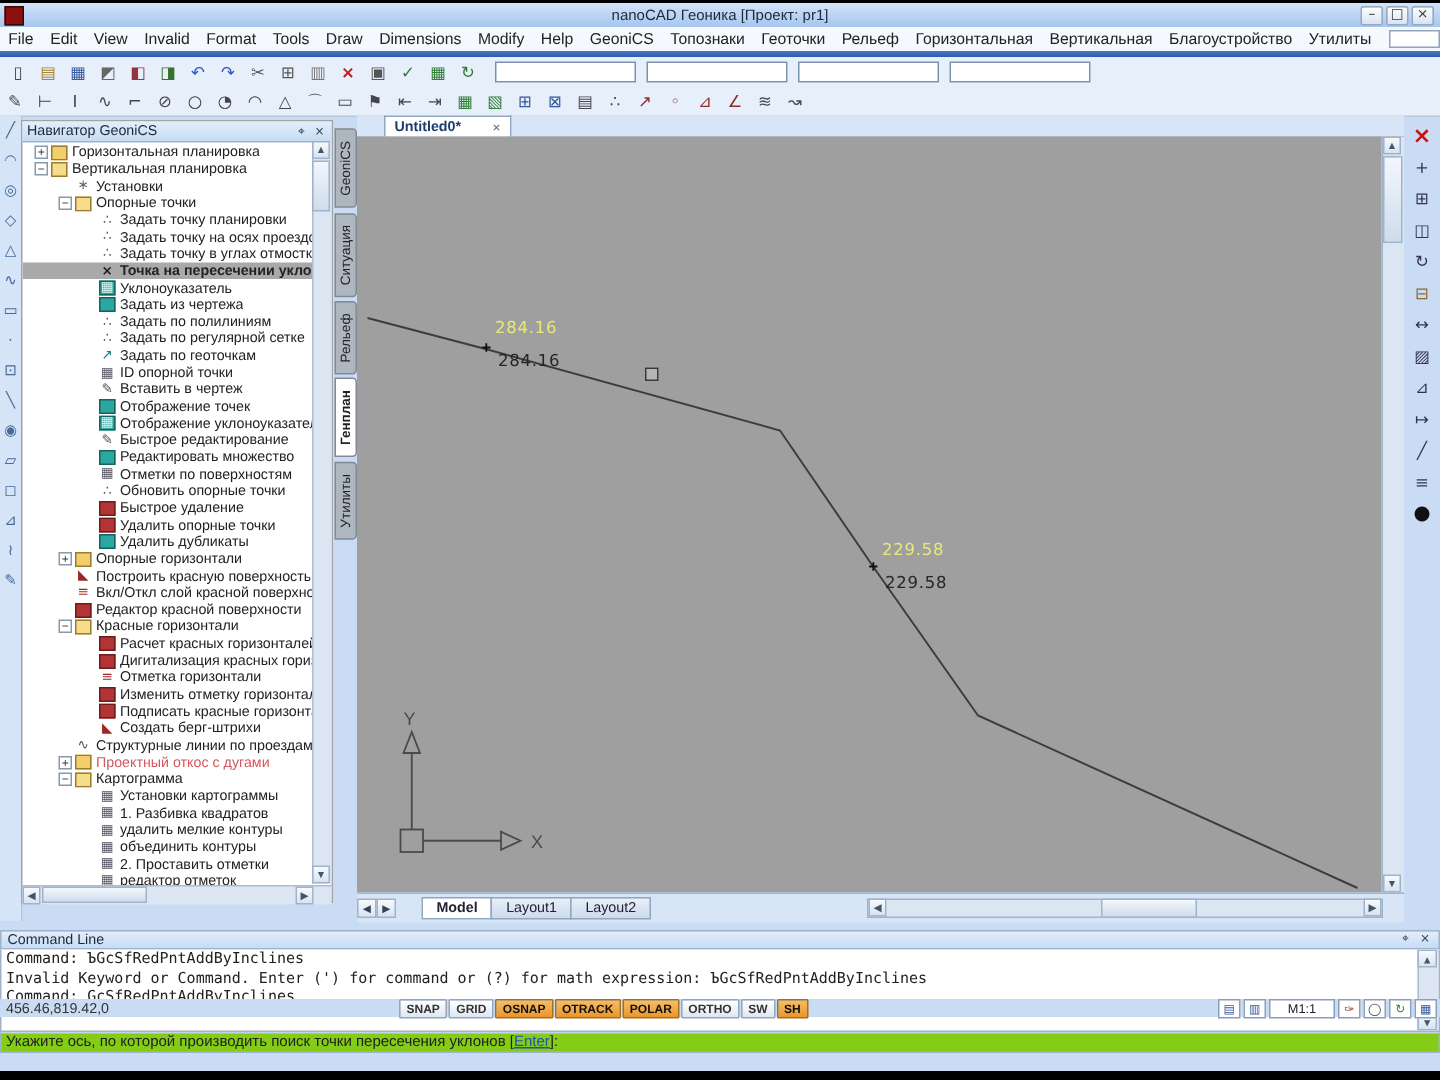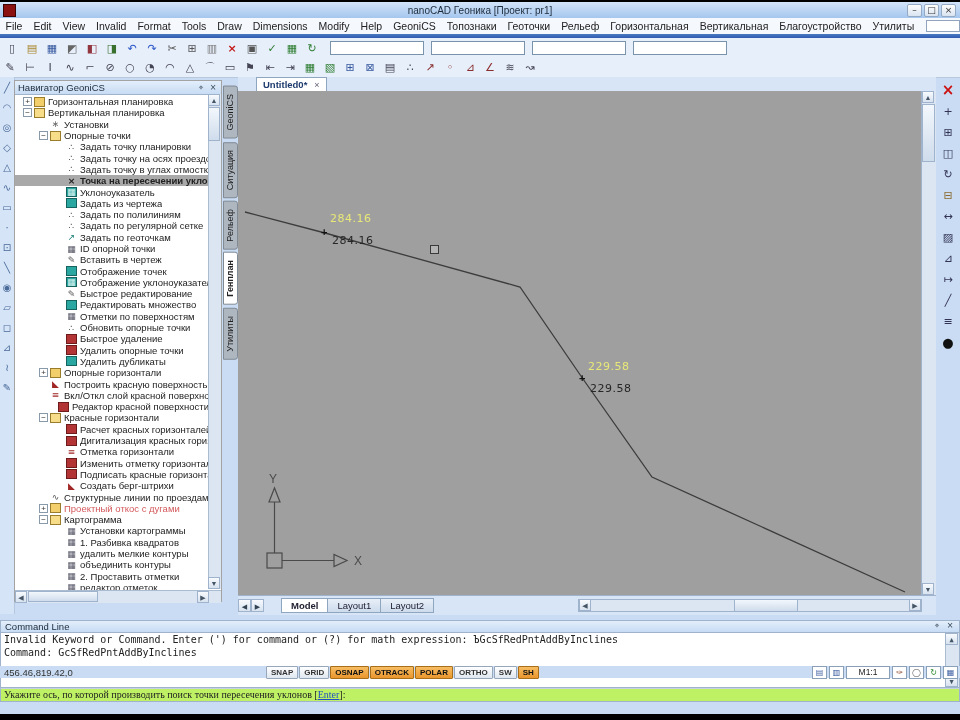--- a/index.html
+++ b/index.html
@@ -60,21 +60,21 @@
   
   #side-tabs{left:223px;top:86px;width:15px;display:flex;flex-direction:column;gap:3px}
   .vtab{writing-mode:vertical-rl;transform:rotate(180deg);font-size:9px;padding:7px 1px;color:#222;
     background:#aeb6bf;border:1px solid #808a94;border-radius:3px 0 0 3px;text-align:center}
   .vtab.on{background:#fff;font-weight:bold}
 
   
   #doc-area{left:238px;top:77px;width:698px;height:537px}
   #doc-tabstrip{height:14px;background:#d8e5f6;border-bottom:1px solid #9fb4cc;display:flex;align-items:flex-end}
   #doc-tab{height:13px;margin-left:18px;background:#fff;border:1px solid #8fa6c0;border-bottom:none;
-    display:flex;align-items:center;padding:0 6px;font-size:9.5px;font-weight:bold;color:#1c3a6e;gap:7px}
+    display:flex;align-items:center;padding:0 6px;font-size:9.5px;font-weight:bold;color:#1c3a6e;gap:21px}
   #doc-tab .x{color:#667;font-weight:normal;font-size:9px}
   #canvas{position:absolute;left:0;top:14px;width:698px;height:504px;background:#9f9f9f;overflow:hidden}
   #canvas svg{position:absolute;left:0;top:0}
   .cv-label{position:absolute;font-size:11px;font-family:"DejaVu Sans",sans-serif;letter-spacing:.5px}
   .cv-label.yellow{color:#e8e878}
   .cv-label.dark{color:#262626}
   .cv-marker{position:absolute;font-size:11px;font-weight:bold;color:#111;line-height:8px}
   .cv-marker.sq{width:7px;height:7px;border:1px solid #3a3a3a;background:#b5b5b5}
   #canvas-vscroll{position:absolute;right:0;top:0;width:14px;height:504px;background:#dce6f2;border-left:1px solid #9fb4cc}
   #doc-bottom{position:absolute;left:0;top:518px;width:698px;height:19px;background:#d8e5f6;border-top:1px solid #9fb4cc;
@@ -93,22 +93,22 @@
   #right-toolbar .tbtn.orbit{color:#111;font-size:13px}
 
   
   #cmd-panel{left:0;top:620px;width:960px;height:82px}
   #cmd-header{height:13px;background:linear-gradient(#e3eefb,#c7dcf4);border:1px solid #9fb4cc;box-sizing:border-box;
     display:flex;align-items:flex-start;padding:0 4px;font-size:9.5px;color:#1c2a3a}
   #cmd-header .hicons{margin-left:auto;display:flex;gap:3px}
   #cmd-body{position:relative;height:55px;background:#fff;border:1px solid #9fb4cc;border-top:none;box-sizing:border-box;
     font-family:"DejaVu Sans Mono","Liberation Mono",monospace;font-size:10px;line-height:12.5px;padding:1px 16px 0 3px;overflow:hidden}
   #cmd-vscroll{position:absolute;right:0;top:0;width:13px;height:100%;background:#dce6f2;border-left:1px solid #aabccf}
-  #cmd-prompt{height:14px;background:#bef264;border:1px solid #9fb4cc;border-top:1px solid #c4d2e2;box-sizing:border-box;
-    font-family:Liberation Serif, serif;font-size:10px;line-height:12px;padding:0 3px}
+  #cmd-prompt{height:14px;background:#84cc16;border:1px solid #9fb4cc;border-top:1px solid #c4d2e2;box-sizing:border-box;
+    font-family:Liberation Sans, sans-serif;font-size:10px;line-height:12px;padding:0 3px}
   #cmd-prompt .link{color:#1f4fc0;text-decoration:underline}
 
   
   #statusbar{left:0;top:666px;width:960px;height:12px;background:#c9dcf3;display:flex;align-items:center}
   #coords{position:absolute;left:4px;font-size:9.5px;color:#333}
   #toggles{position:absolute;left:266px;display:flex;gap:1px}
   .toggle{height:11px;line-height:11px;padding:0 4px;font-size:8px;font-weight:bold;color:#333;
     background:linear-gradient(#ffffff,#dfe7f0);border:1px solid #96a7bb;border-radius:1px}
   .toggle.on{background:linear-gradient(#f7bd63,#ea962d);border-color:#a86f18;color:#111}
   #status-right{position:absolute;right:2px;display:flex;align-items:center;gap:2px}
@@ -377,21 +377,21 @@
       <div class="tree-row" style="padding-left: 24px;">
         <span class="expander" style="visibility: hidden;"></span>
         <span class="tree-icon icon" style="color: rgb(160, 37, 37);">◣</span>
         <span class="tree-label">Построить красную поверхность</span>
       </div>
       <div class="tree-row" style="padding-left: 24px;">
         <span class="expander" style="visibility: hidden;"></span>
         <span class="tree-icon icon" style="color: rgb(160, 37, 37);">≡</span>
         <span class="tree-label">Вкл/Откл слой красной поверхности</span>
       </div>
-      <div class="tree-row" style="padding-left: 24px; justify-content: flex-end;">
+      <div class="tree-row" style="padding-left: 24px;">
         <span class="expander" style="visibility: hidden;"></span>
         <span class="tree-icon icon" style="background: rgb(178, 52, 52); border: 1px solid rgb(110, 27, 27);"></span>
         <span class="tree-label">Редактор красной поверхности</span>
       </div>
       <div class="tree-row" style="padding-left: 24px;">
         <span class="expander">−</span>
         <span class="tree-icon icon" style="background: rgb(247, 220, 138); border: 1px solid rgb(154, 125, 44);"></span>
         <span class="tree-label">Красные горизонтали</span>
       </div>
       <div class="tree-row" style="padding-left: 40px;">
@@ -565,21 +565,21 @@
     <span>Command Line</span>
     <span class="hicons">
 
     <span class="hicon icon">⌖</span>
         <span class="hicon icon">×</span>
       </span>
   </div>
   <div id="cmd-body">
     <span>
       
-    <div>Invalid Keyword or Command. Enter (') for command or (?) for math expression: ЪGcSfRedPntAddByInclines</div><div>Command: GcSfRedPntAddByInclines</div></span>
+    <div>Command: ЪGcSfRedPntAddByInclines</div><div>Invalid Keyword or Command. Enter (') for command or (?) for math expression: ЪGcSfRedPntAddByInclines</div><div>Command: GcSfRedPntAddByInclines</div></span>
     <div id="cmd-vscroll">
       <span class="sc-btn" style="top:0;left:-1px;width:13px">▲</span>
       <span class="sc-btn" style="bottom:0;left:-1px;width:13px">▼</span>
     </div>
   </div>
   <div id="cmd-prompt">
     <span>Укажите ось, по которой производить поиск точки пересечения уклонов [</span><span class="link">Enter</span><span>]:</span>
   </div>
 </div>
 

